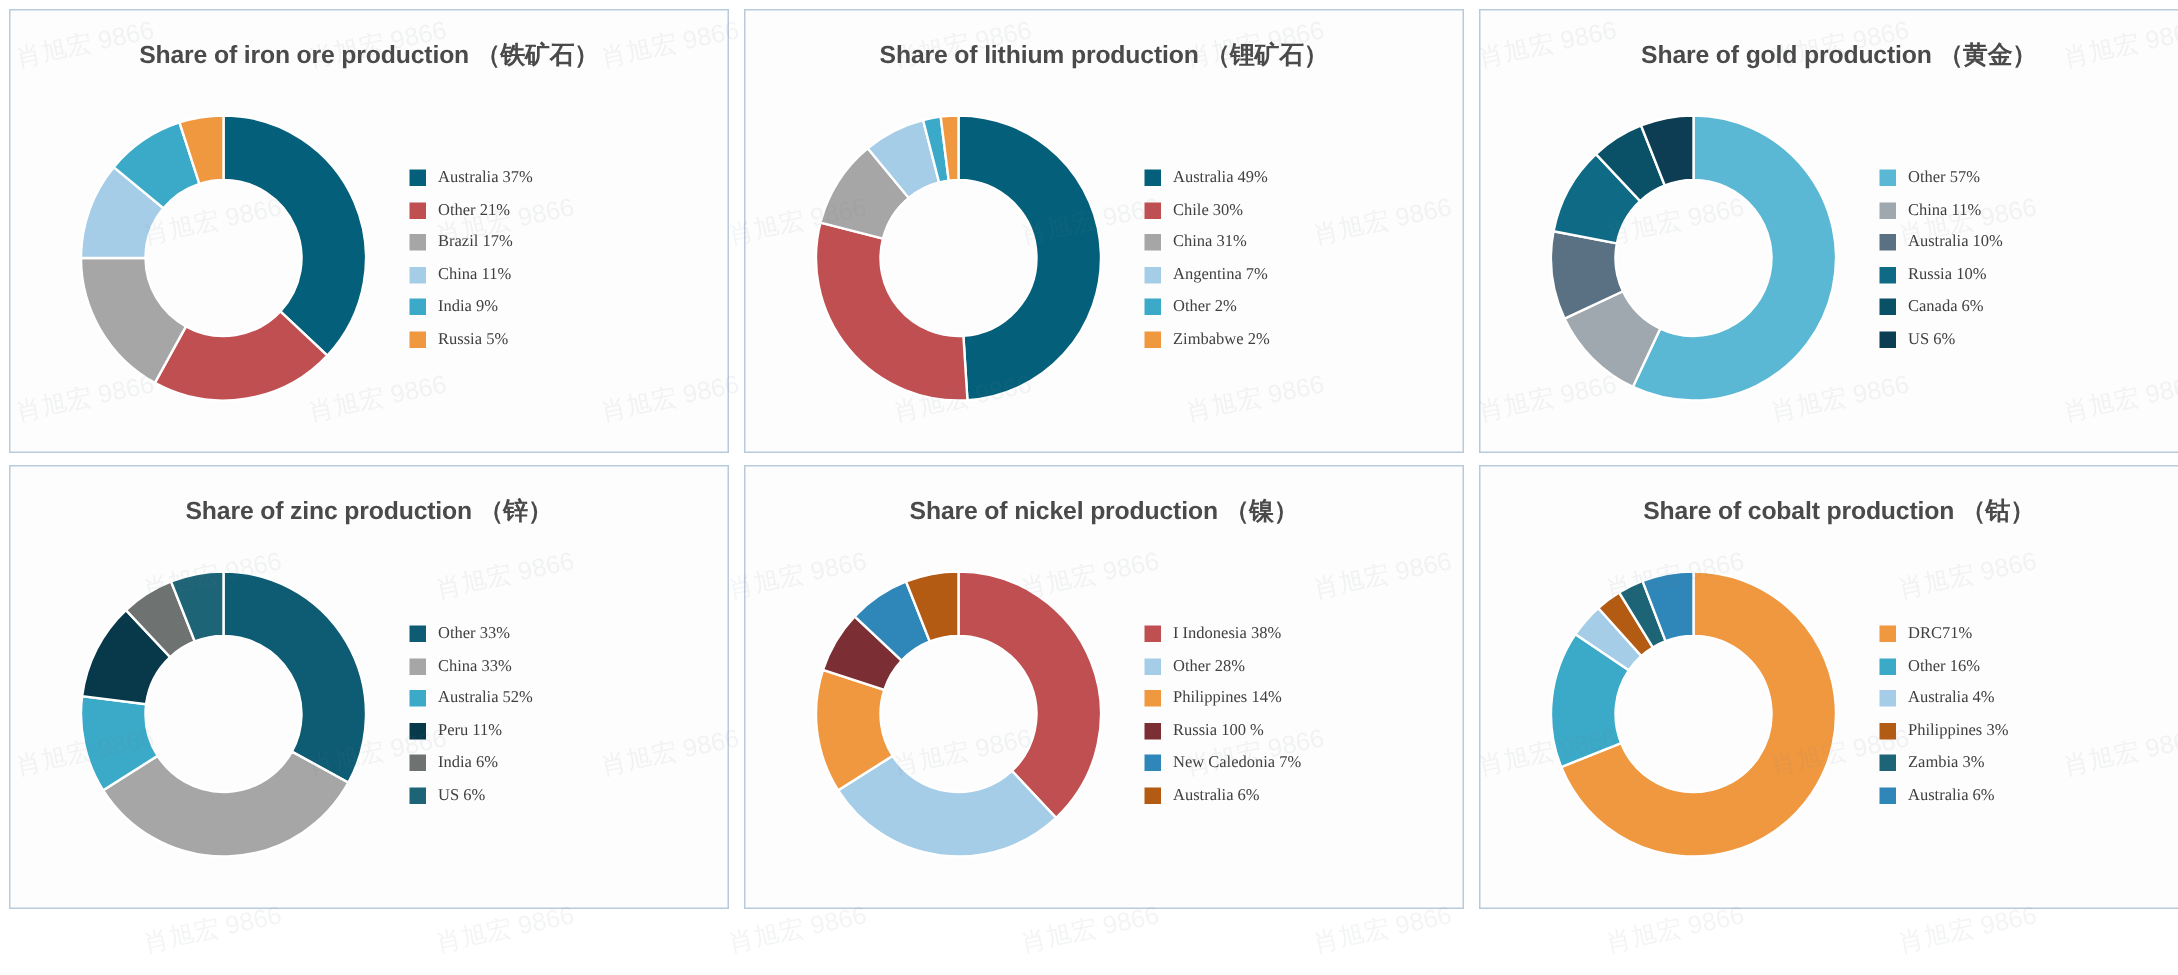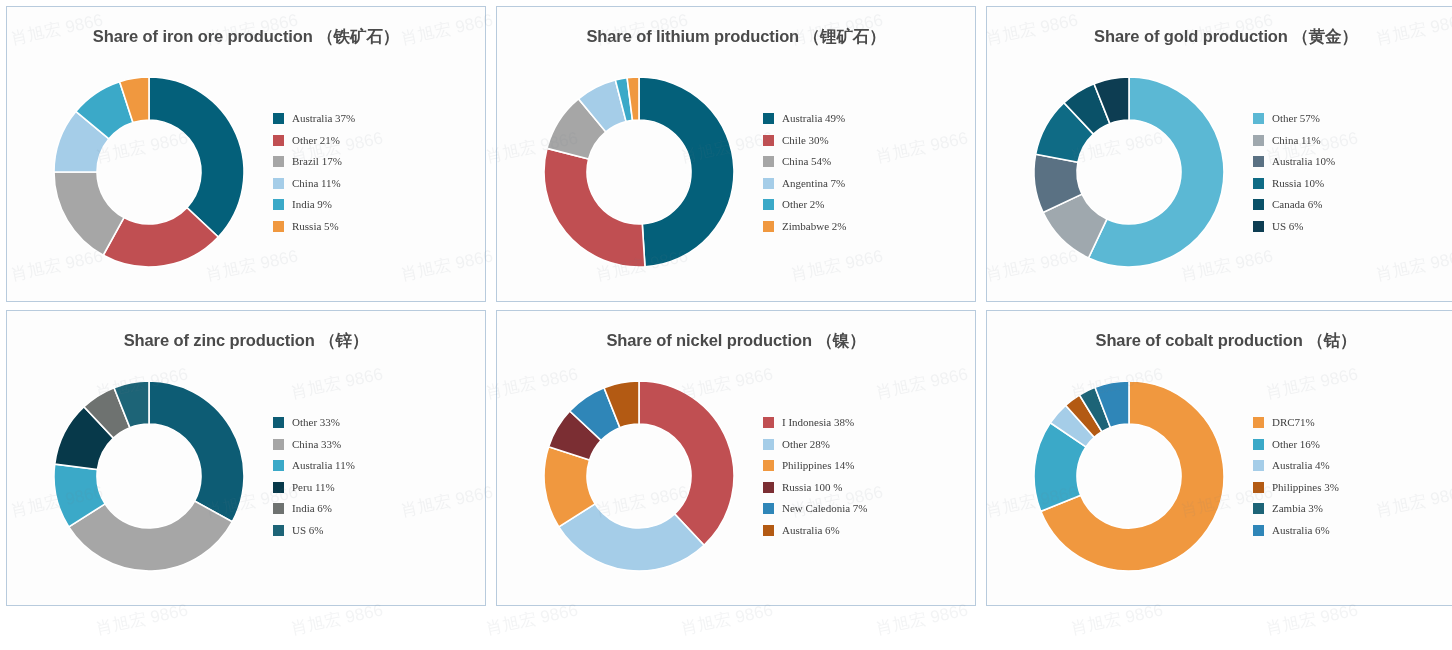--- a/index.html
+++ b/index.html
@@ -181,21 +181,21 @@
             <div class="legend-row">
               <span class="swatch" style="background: rgb(4, 96, 122);"></span>
               <span class="legend-label">Australia 49%</span>
             </div>
             <div class="legend-row">
               <span class="swatch" style="background: rgb(192, 79, 82);"></span>
               <span class="legend-label">Chile 30%</span>
             </div>
             <div class="legend-row">
               <span class="swatch" style="background: rgb(166, 166, 166);"></span>
-              <span class="legend-label">China 54%</span>
+              <span class="legend-label">China 31%</span>
             </div>
             <div class="legend-row">
               <span class="swatch" style="background: rgb(165, 205, 232);"></span>
               <span class="legend-label">Angentina 7%</span>
             </div>
             <div class="legend-row">
               <span class="swatch" style="background: rgb(59, 169, 200);"></span>
               <span class="legend-label">Other 2%</span>
             </div>
             <div class="legend-row">
@@ -263,21 +263,21 @@
             <div class="legend-row">
               <span class="swatch" style="background: rgb(13, 92, 116);"></span>
               <span class="legend-label">Other 33%</span>
             </div>
             <div class="legend-row">
               <span class="swatch" style="background: rgb(166, 166, 166);"></span>
               <span class="legend-label">China 33%</span>
             </div>
             <div class="legend-row">
               <span class="swatch" style="background: rgb(59, 169, 200);"></span>
-              <span class="legend-label">Australia 11%</span>
+              <span class="legend-label">Australia 52%</span>
             </div>
             <div class="legend-row">
               <span class="swatch" style="background: rgb(7, 57, 74);"></span>
               <span class="legend-label">Peru 11%</span>
             </div>
             <div class="legend-row">
               <span class="swatch" style="background: rgb(110, 114, 112);"></span>
               <span class="legend-label">India 6%</span>
             </div>
             <div class="legend-row">

